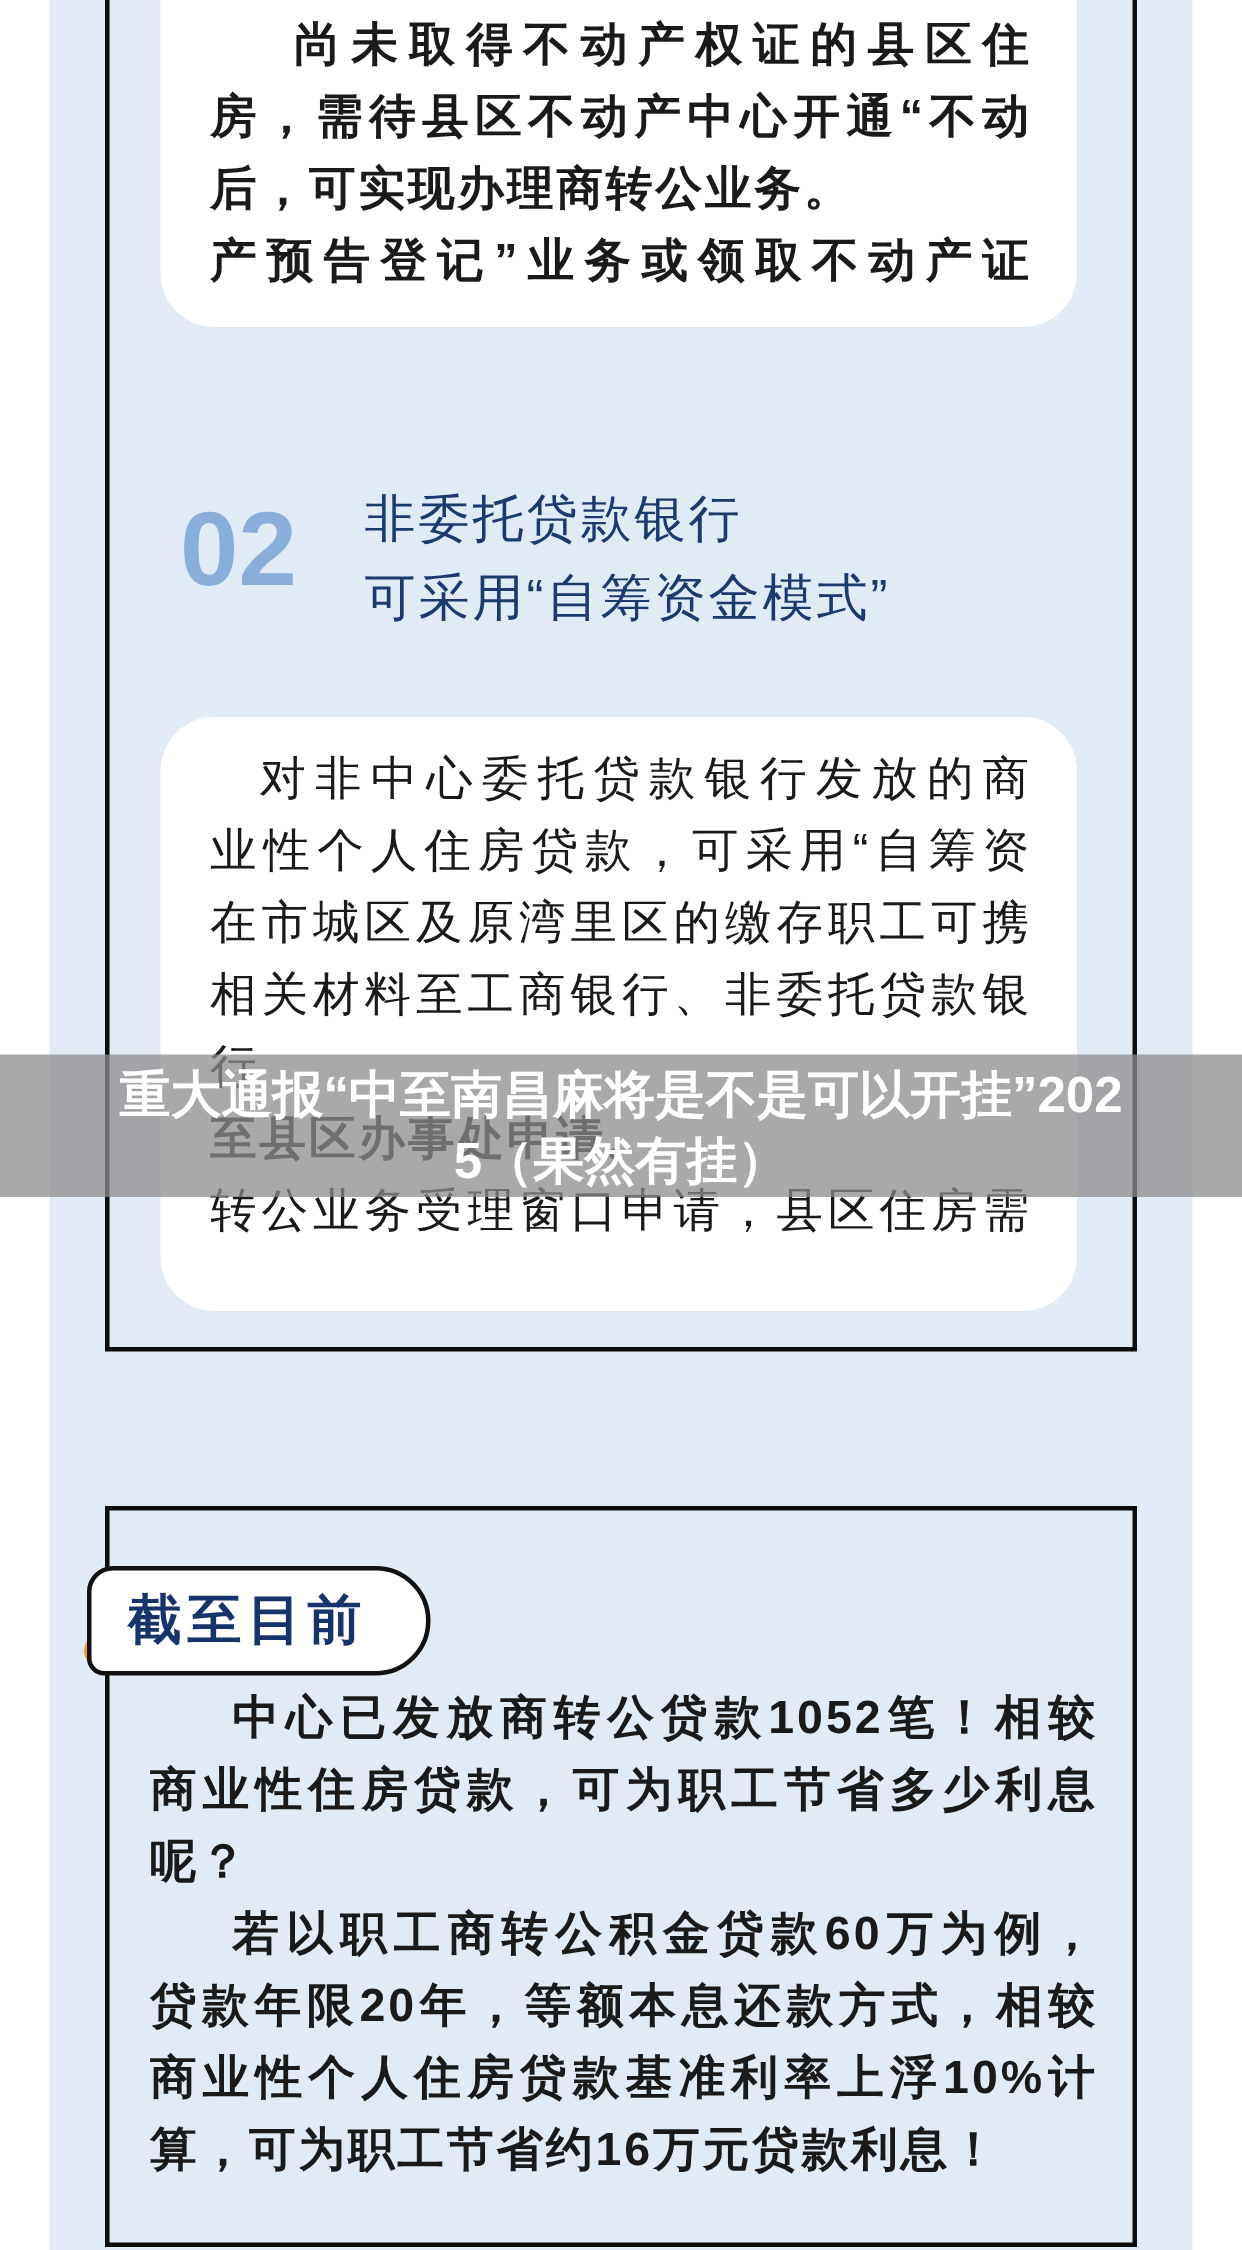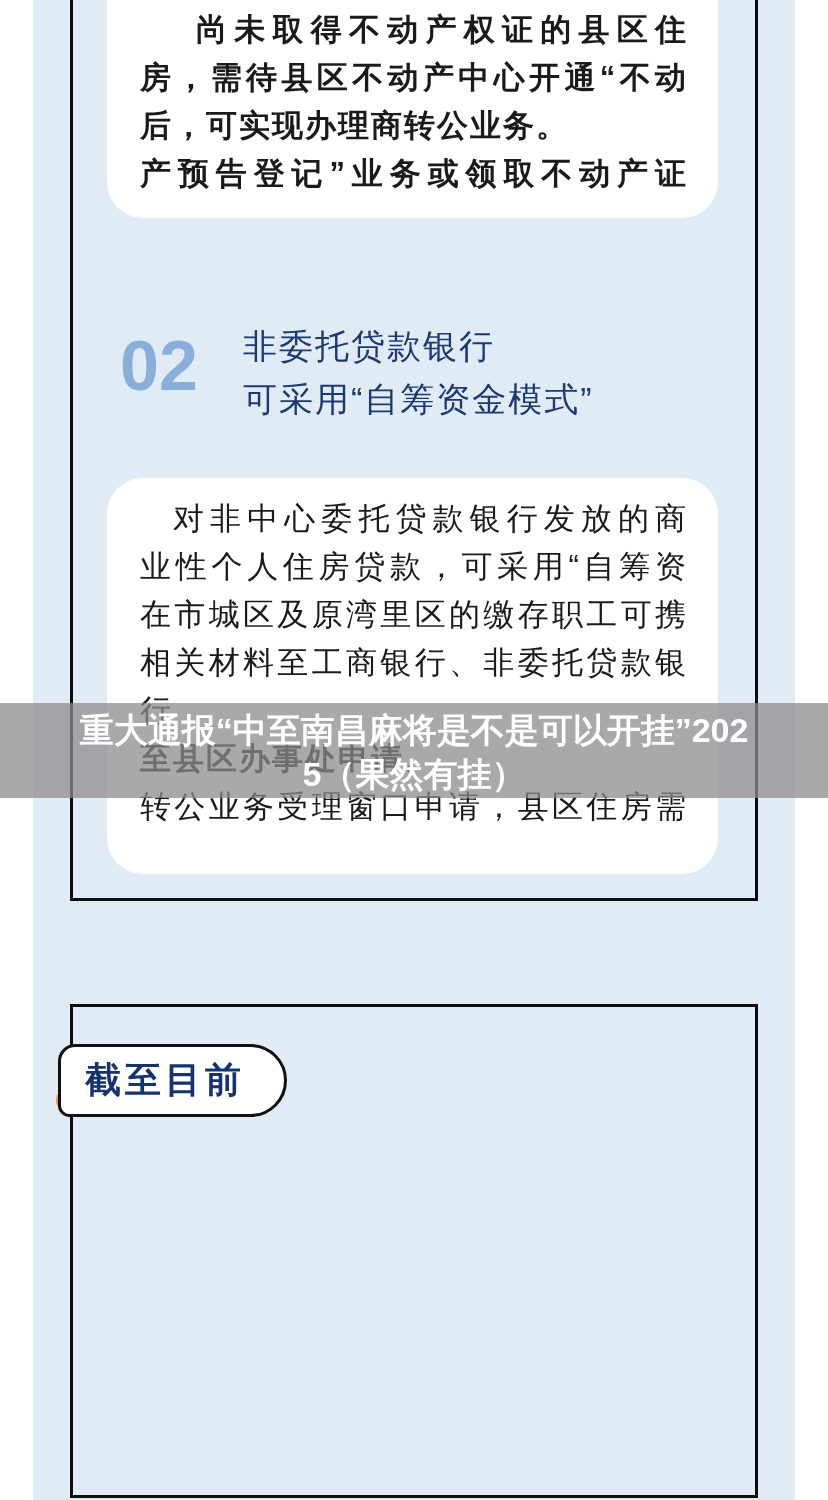--- a/index.html
+++ b/index.html
@@ -131,14 +131,23 @@
     </div>
 
   <div class="frame frame2"></div>
 
   <div class="tab-fold"></div>
 
   <div class="tab">
     <span class="tab-label">截至目前</span>
   </div>
 
+  <div class="stats-text">
+      <div class="line j ind">中心已发放商转公贷款1052笔！相较</div>
+      <div class="line j">商业性住房贷款，可为职工节省多少利息</div>
+      <div class="line">呢？</div>
+      <div class="line j ind">若以职工商转公积金贷款60万为例，</div>
+      <div class="line j">贷款年限20年，等额本息还款方式，相较</div>
+      <div class="line j">商业性个人住房贷款基准利率上浮10%计</div>
+      <div class="line">算，可为职工节省约16万元贷款利息！</div>
+    </div>
 
 </div>
 
 </body></html>

